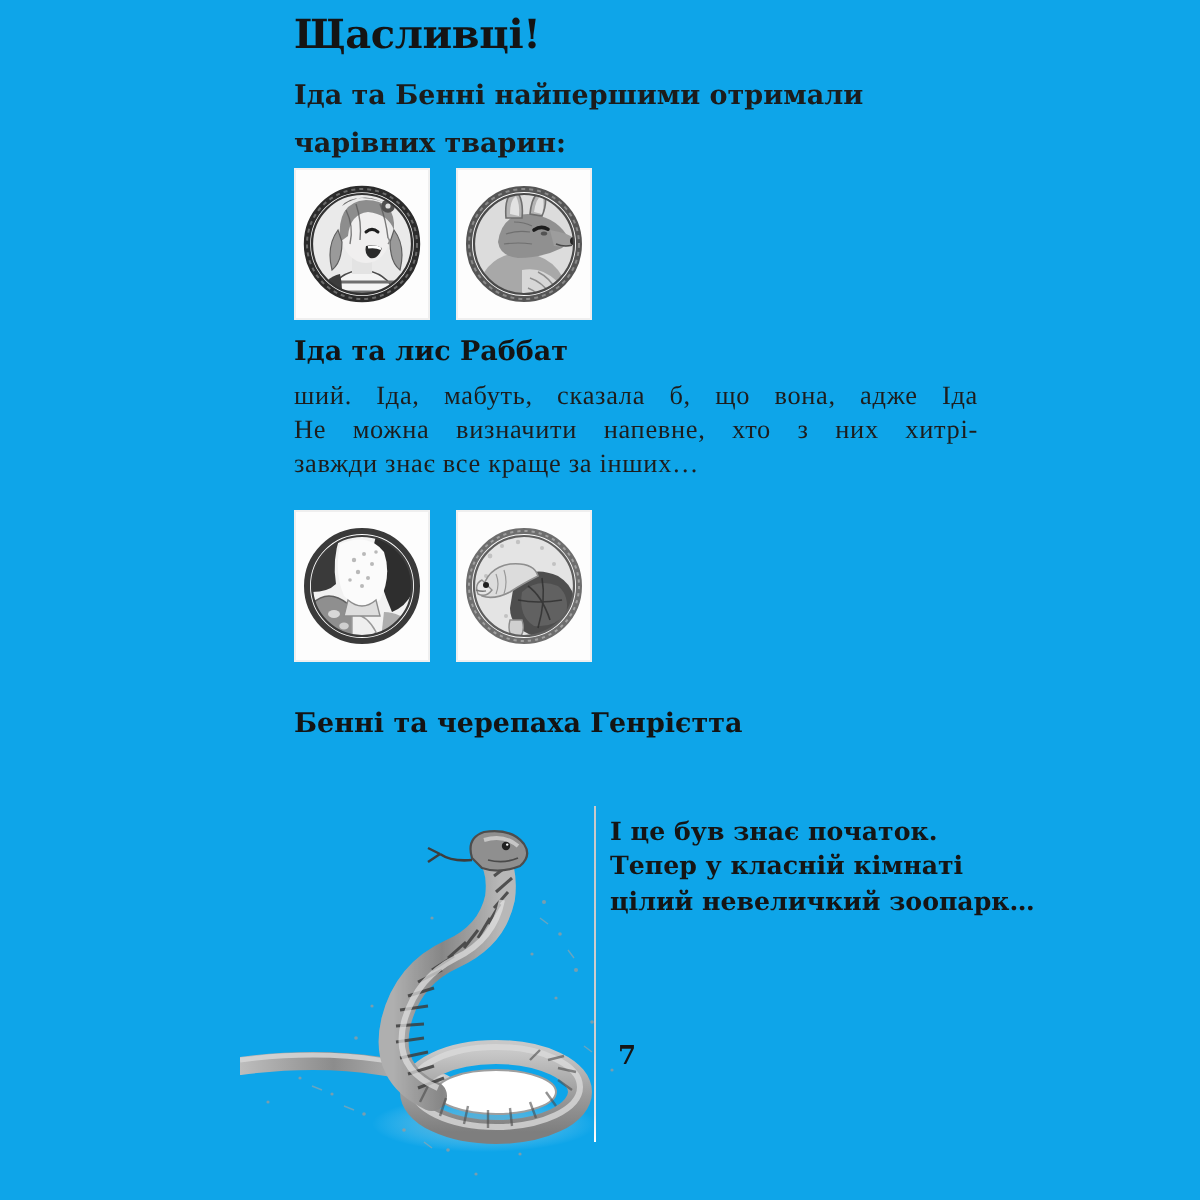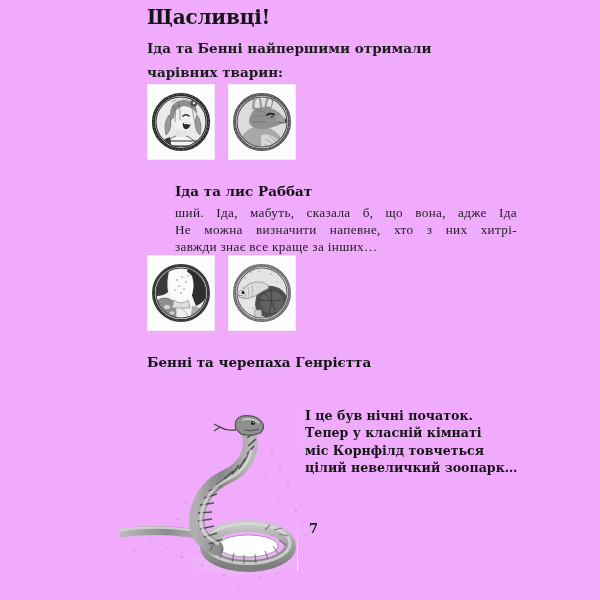--- a/index.html
+++ b/index.html
@@ -14,21 +14,21 @@
     font-family: "Liberation Serif", "DejaVu Serif", serif;
     color: #1a1a1a;
     position: relative;
   }
 
   #page {
     position: absolute;
     left: 0; top: 0;
     width: 600px;
     height: 600px;
-    background: #f0abfc;
+    background: #0ea5e9;
   }
 
   
   .col {
     position: absolute;
     left: 147px;
     top: 0;
     width: 340px;
   }
 
@@ -73,21 +73,21 @@
     box-sizing: border-box;
   }
   .pic-tile svg { display: block; }
 
   
   .sec {
     position: absolute;
     left: 147px;
     width: 342px;
   }
-  .sec.s1 { top: 183px; margin-left: 28px; }
+  .sec.s1 { top: 168px; }
   .sec.s2 { top: 338px; margin-top: 16px; }
 
   .sec h2 {
     font-family: "DejaVu Serif", "Liberation Serif", serif;
     font-weight: bold;
     font-size: 13.5px;
     line-height: 17px;
     margin: 0 0 4px 0;
     color: #141414;
   }
@@ -384,23 +384,22 @@
     </div>
   </div>
 
   <div class="sec s2">
     <h2>Бенні та черепаха Генрієтта</h2>
   </div>
 
   <div class="vrule"></div>
 
   <div class="caption">
-    <span class="ln">І це був нічні початок.</span>
+    <span class="ln">І це був знає початок.</span>
     <span class="ln">Тепер у класній кімнаті</span>
-    <span class="ln">міс Корнфілд товчеться</span>
     <span class="ln">цілий невеличкий зоопарк…</span>
   </div>
 
   <div class="page-number">7</div>
 
   <div class="snake-wrap">
     <svg width="200" height="175" viewBox="0 0 200 175">
       <defs>
         <linearGradient id="bodyG" x1="0" y1="0" x2="1" y2="0">
           <stop offset="0%" stop-color="#bdbdbd"></stop>

